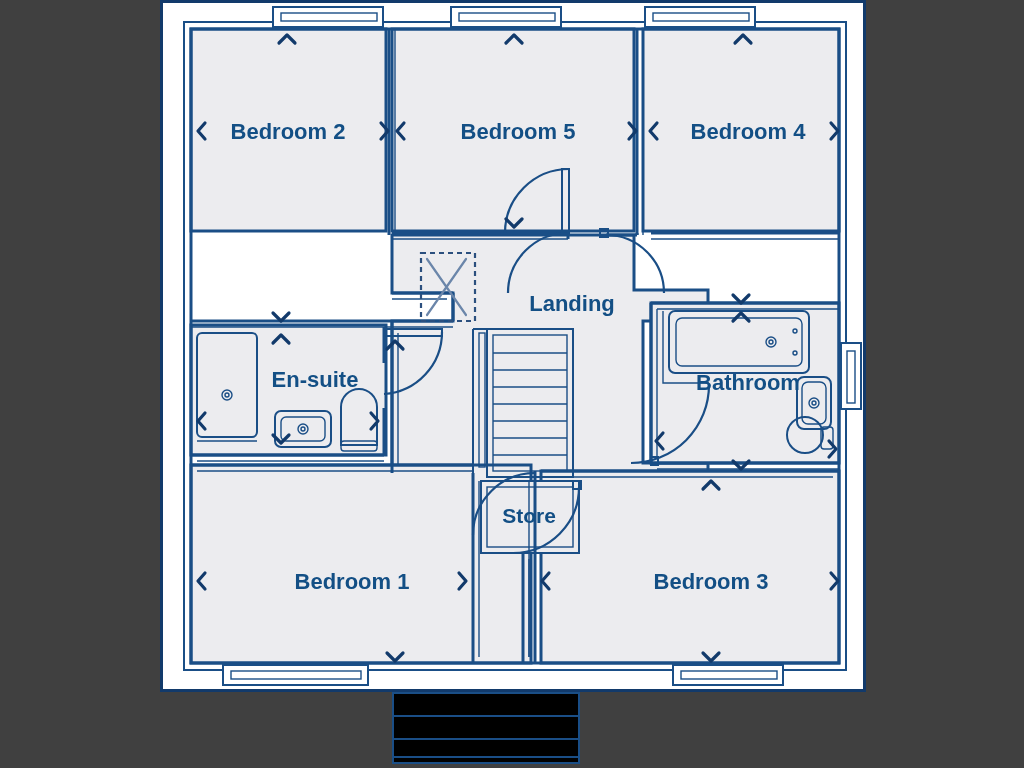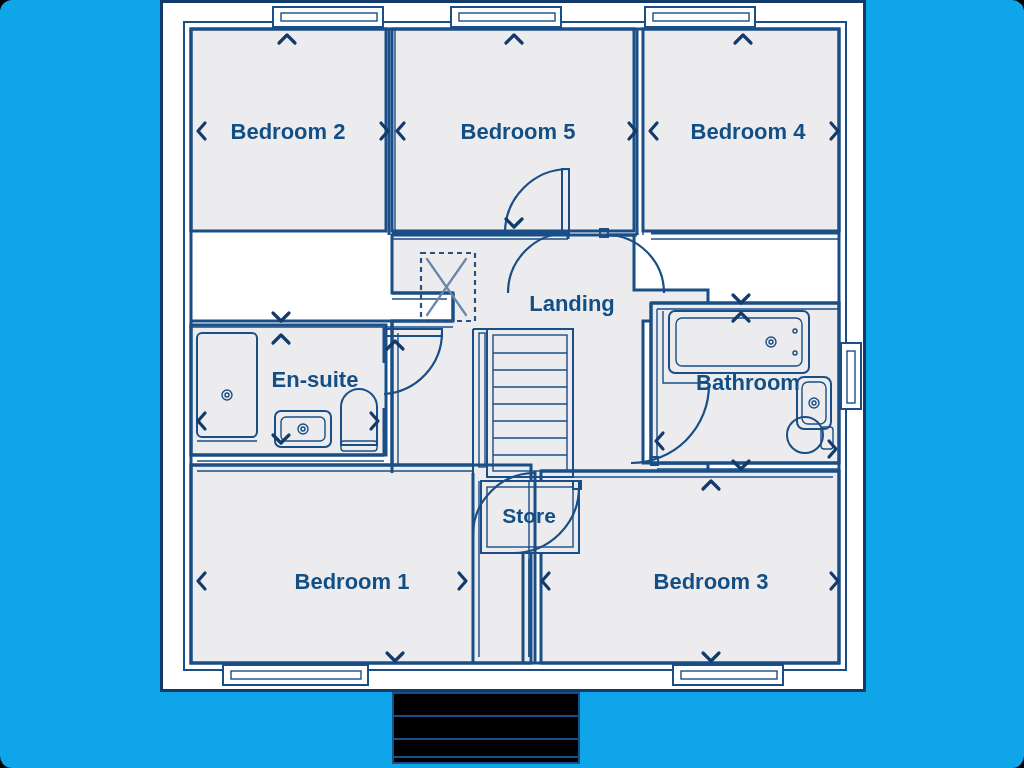--- a/index.html
+++ b/index.html
@@ -1,17 +1,17 @@
 <!DOCTYPE html>
 <html><head>
 <meta charset="utf-8">
 <style>
   html,body{margin:0;padding:0;background:#000;}
   body{width:1024px;height:768px;overflow:hidden;font-family:"Liberation Sans",sans-serif;}
-  #stage{position:relative;width:1024px;height:768px;background:#0ea5e9;border-radius:12px;}
+  #stage{position:relative;width:1024px;height:768px;background:#404040;}
   #canvas{position:absolute;left:160px;top:0px;width:706px;height:692px;background:#ffffff;
           border:3px solid #123a6b;box-sizing:border-box;}
   #plansvg{position:absolute;left:0;top:0;}
   .rm-label{font-weight:bold;fill:#134f85;font-family:"Liberation Sans",sans-serif;}
   .rm-lg{font-size:22px;}
   .rm-md{font-size:21px;}
 </style>
 </head>
 <body>
 

